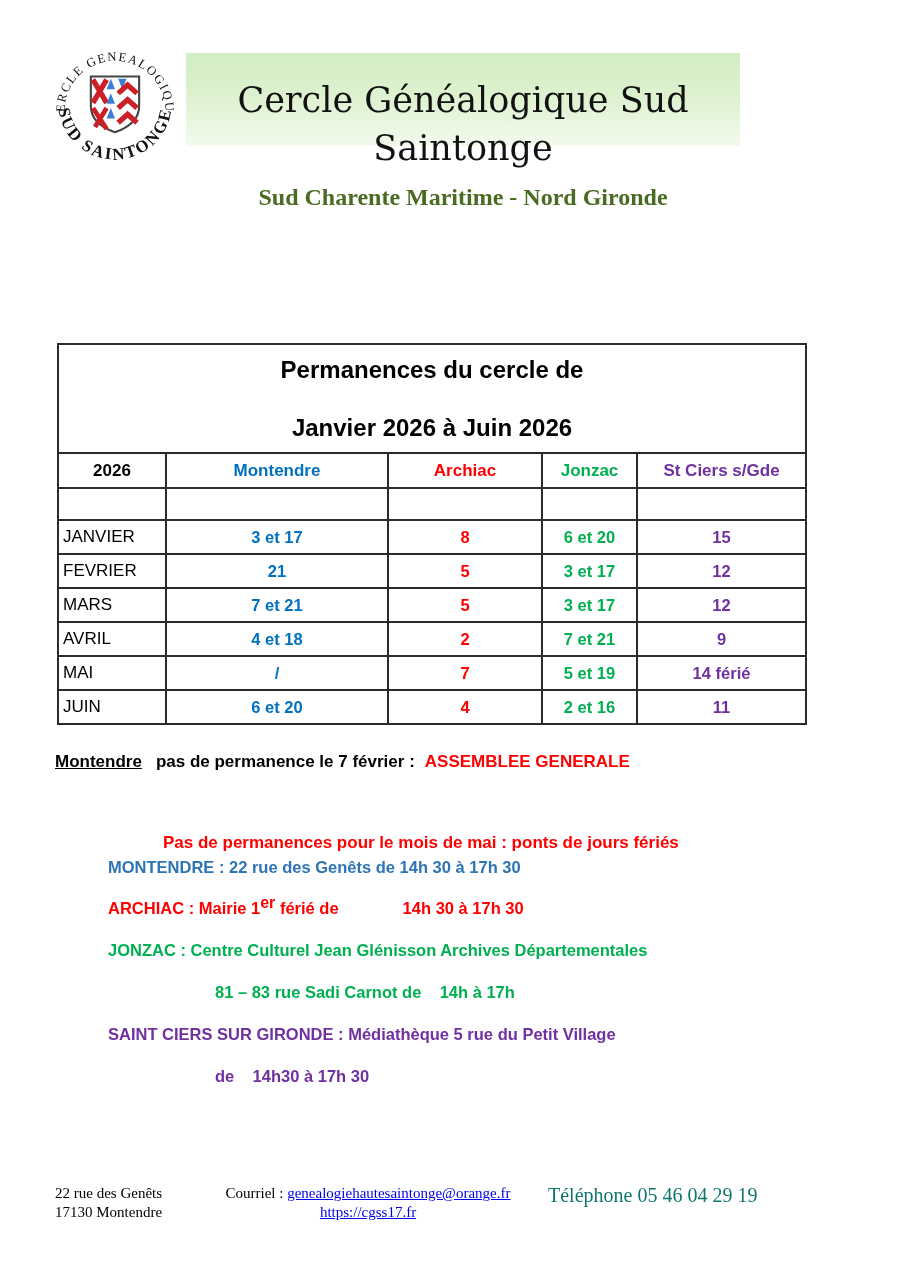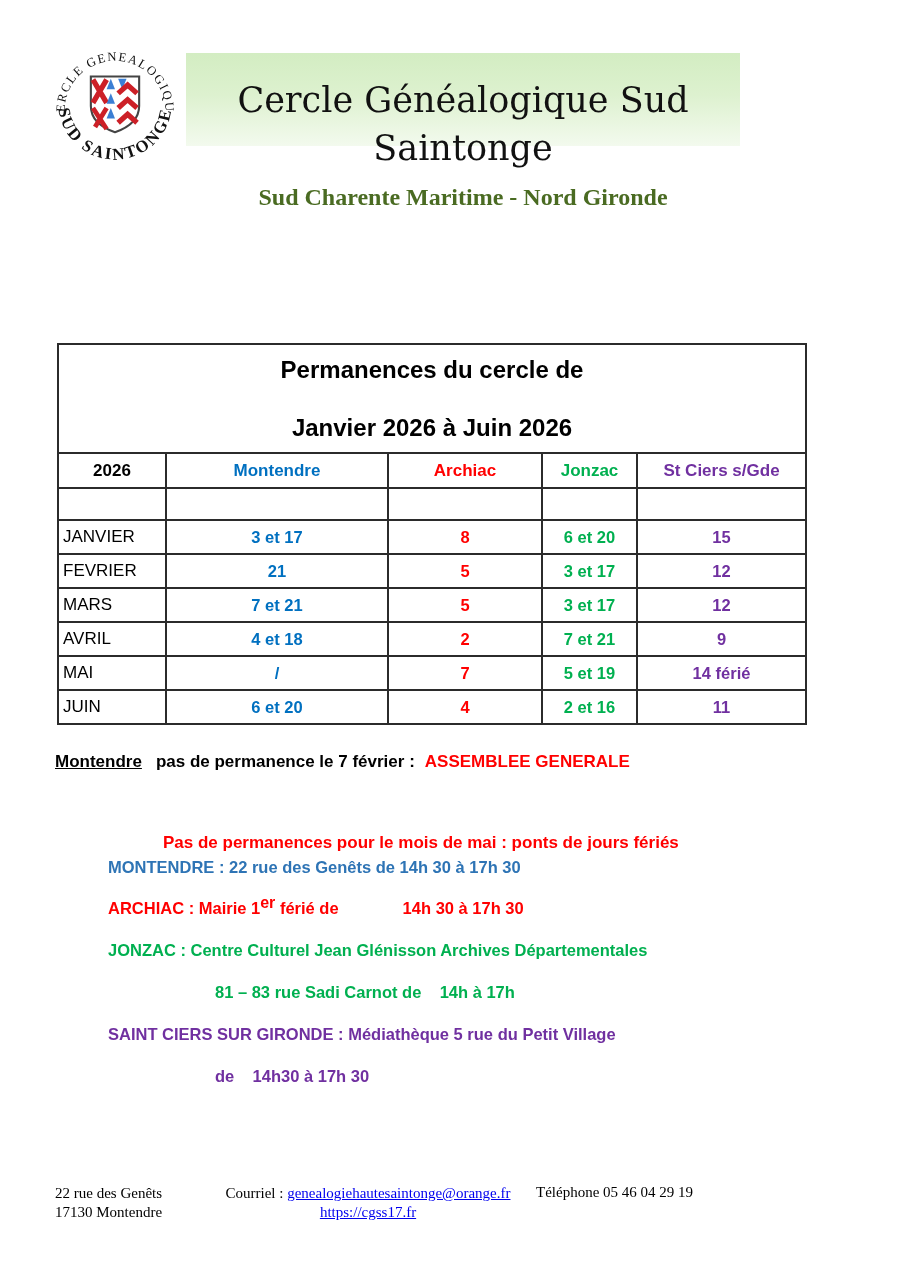--- a/index.html
+++ b/index.html
@@ -101,22 +101,22 @@
     position:absolute; left:55px; top:1184px;
     font-family:"Liberation Serif", serif; font-size:15px; color:#000; line-height:19px;
   }
   .footer-center {
     position:absolute; left:220px; top:1184px; width:296px;
     font-family:"Liberation Serif", serif; font-size:15px; color:#000;
     text-align:center; line-height:19px;
   }
   .footer-center a { color:#0000EE; text-decoration: underline; }
   .footer-right {
-    position:absolute; left:536px; top:1184px;
-    font-family:"Liberation Serif", serif; font-size:15px; color:#000000;
+    position:absolute; left:548px; top:1184px;
+    font-family:"Liberation Serif", serif; font-size:20px; color:#0f766e;
   }
 </style>
 </head>
 <body>
 
 <div class="page">
 
   <div class="logo">
     <svg viewBox="0 0 120 120" width="126" height="126">
       <defs>

